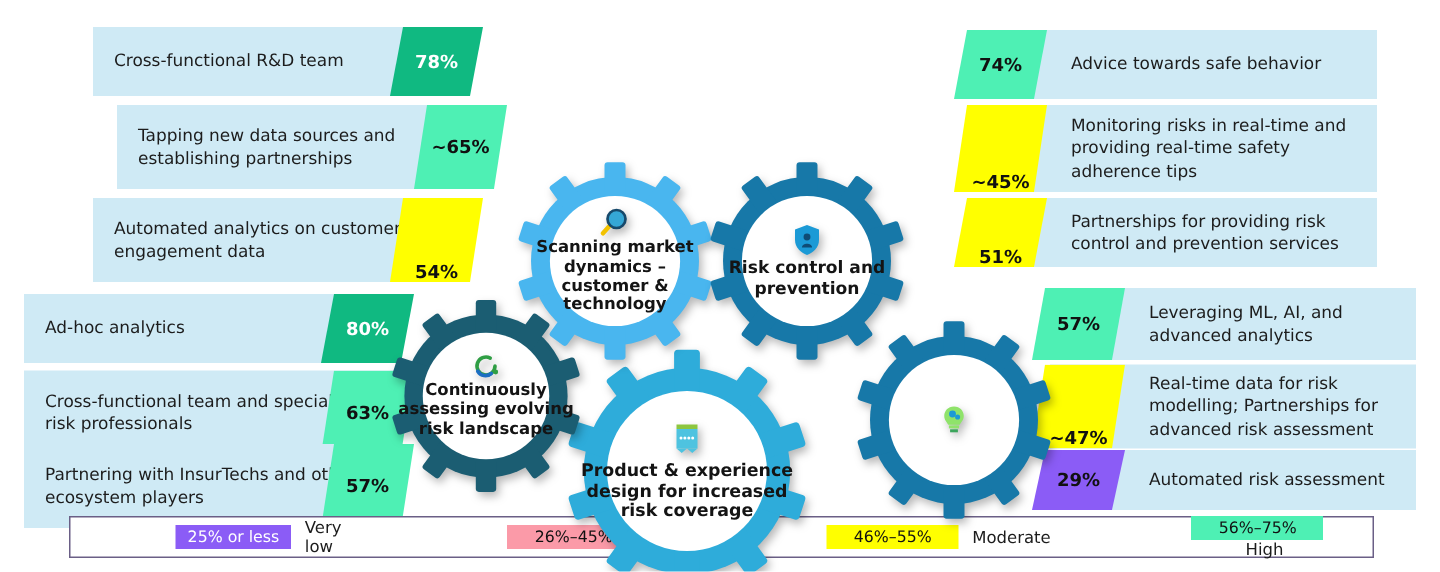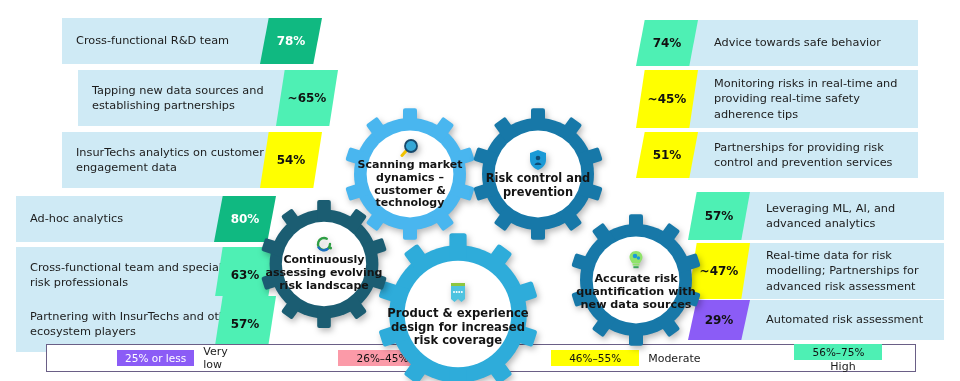--- a/index.html
+++ b/index.html
@@ -16,21 +16,21 @@
   .bar.right .bar-label{padding-left:14px;padding-right:6px;flex:1;}
 
   .badge{position:absolute;top:0;height:100%;display:flex;align-items:center;
          justify-content:center;font-size:12px;font-weight:bold;color:#111;}
   .badge.left{right:-12px;width:62px;clip-path:polygon(14% 0,100% 0,86% 100%,0 100%);}
   .badge.right{left:-12px;width:62px;clip-path:polygon(14% 0,100% 0,86% 100%,0 100%);}
   .badge span{position:relative;}
 
   .c-verylow{background:#8b5cf6;color:#111;}
   .c-low{background:#fb9aa8;color:#111;}
-  .c-moderate{background:#ffff00;color:#111;}
+  .c-moderate{background:#ffff00;color:#111;align-items:flex-end;}
   .c-high{background:#4ef0b4;color:#111;}
   .c-veryhigh{background:#10b981;color:#ffffff;}
 
   
   .gear{position:absolute;}
   .gear svg{display:block;filter:drop-shadow(2px 3px 3px rgba(0,0,0,0.28));}
   .gtext{position:absolute;left:0;top:0;width:100%;height:100%;
          display:flex;flex-direction:column;align-items:center;justify-content:center;
          text-align:center;font-weight:bold;color:#141414;line-height:1.17;
          pointer-events:none;}
@@ -58,21 +58,21 @@
   </div>
 
   <div class="bar left r3" style="left:78px;top:70px;width:248px;">
     <div class="bar-label">Tapping new data sources and establishing partnerships</div>
     <div class="badge left c-high">
       <span>~65%</span>
     </div>
   </div>
 
   <div class="bar left r3" style="left:62px;top:132px;width:248px;">
-    <div class="bar-label">InsurTechs analytics on customer engagement data</div>
+    <div class="bar-label">Automated analytics on customer engagement data</div>
     <div class="badge left c-moderate">
       <span>54%</span>
     </div>
   </div>
 
   <div class="bar right" style="left:648px;top:20px;width:270px;">
     <div class="badge right c-high">
       <span>74%</span>
     </div>
     <div class="bar-label" style="margin-left:52px;">Advice towards safe behavior</div>
@@ -285,21 +285,20 @@
     <div class="gtext" style="font-size:11.2px;">
       <div class="gi">
         <svg width="20" height="22" viewBox="0 0 20 22">
           <path d="M10 2 C14 2 16.5 5 16.5 8.3 C16.5 11 14.6 12.6 13.8 14.2 H6.2 C5.4 12.6 3.5 11 3.5 8.3 C3.5 5 6 2 10 2 Z" fill="#8fe36a"></path>
           <rect x="6.6" y="14.6" width="6.8" height="2" fill="#8fe36a"></rect>
           <rect x="7.4" y="17.2" width="5.2" height="2" fill="#3ca55c"></rect>
           <circle cx="9" cy="7" r="2.3" fill="#1b9ad6"></circle>
           <circle cx="12.4" cy="9" r="1.7" fill="#1b9ad6"></circle>
         </svg>
       </div>
-      <div class="glabel">Accurate risk quantification with new data sources</div>
     </div>
   </div>
 
   <div class="legend">
     <div class="lg-item" style="margin-left:22px;">
       <div class="lg-chip c-verylow" style="width:92px;color:#fff;">25% or less</div>
       <div class="lg-text">Very low</div>
     </div>
     <div class="lg-item" style="margin-left:48px;">
       <div class="lg-chip c-low" style="width:88px;">26%–45%</div>

